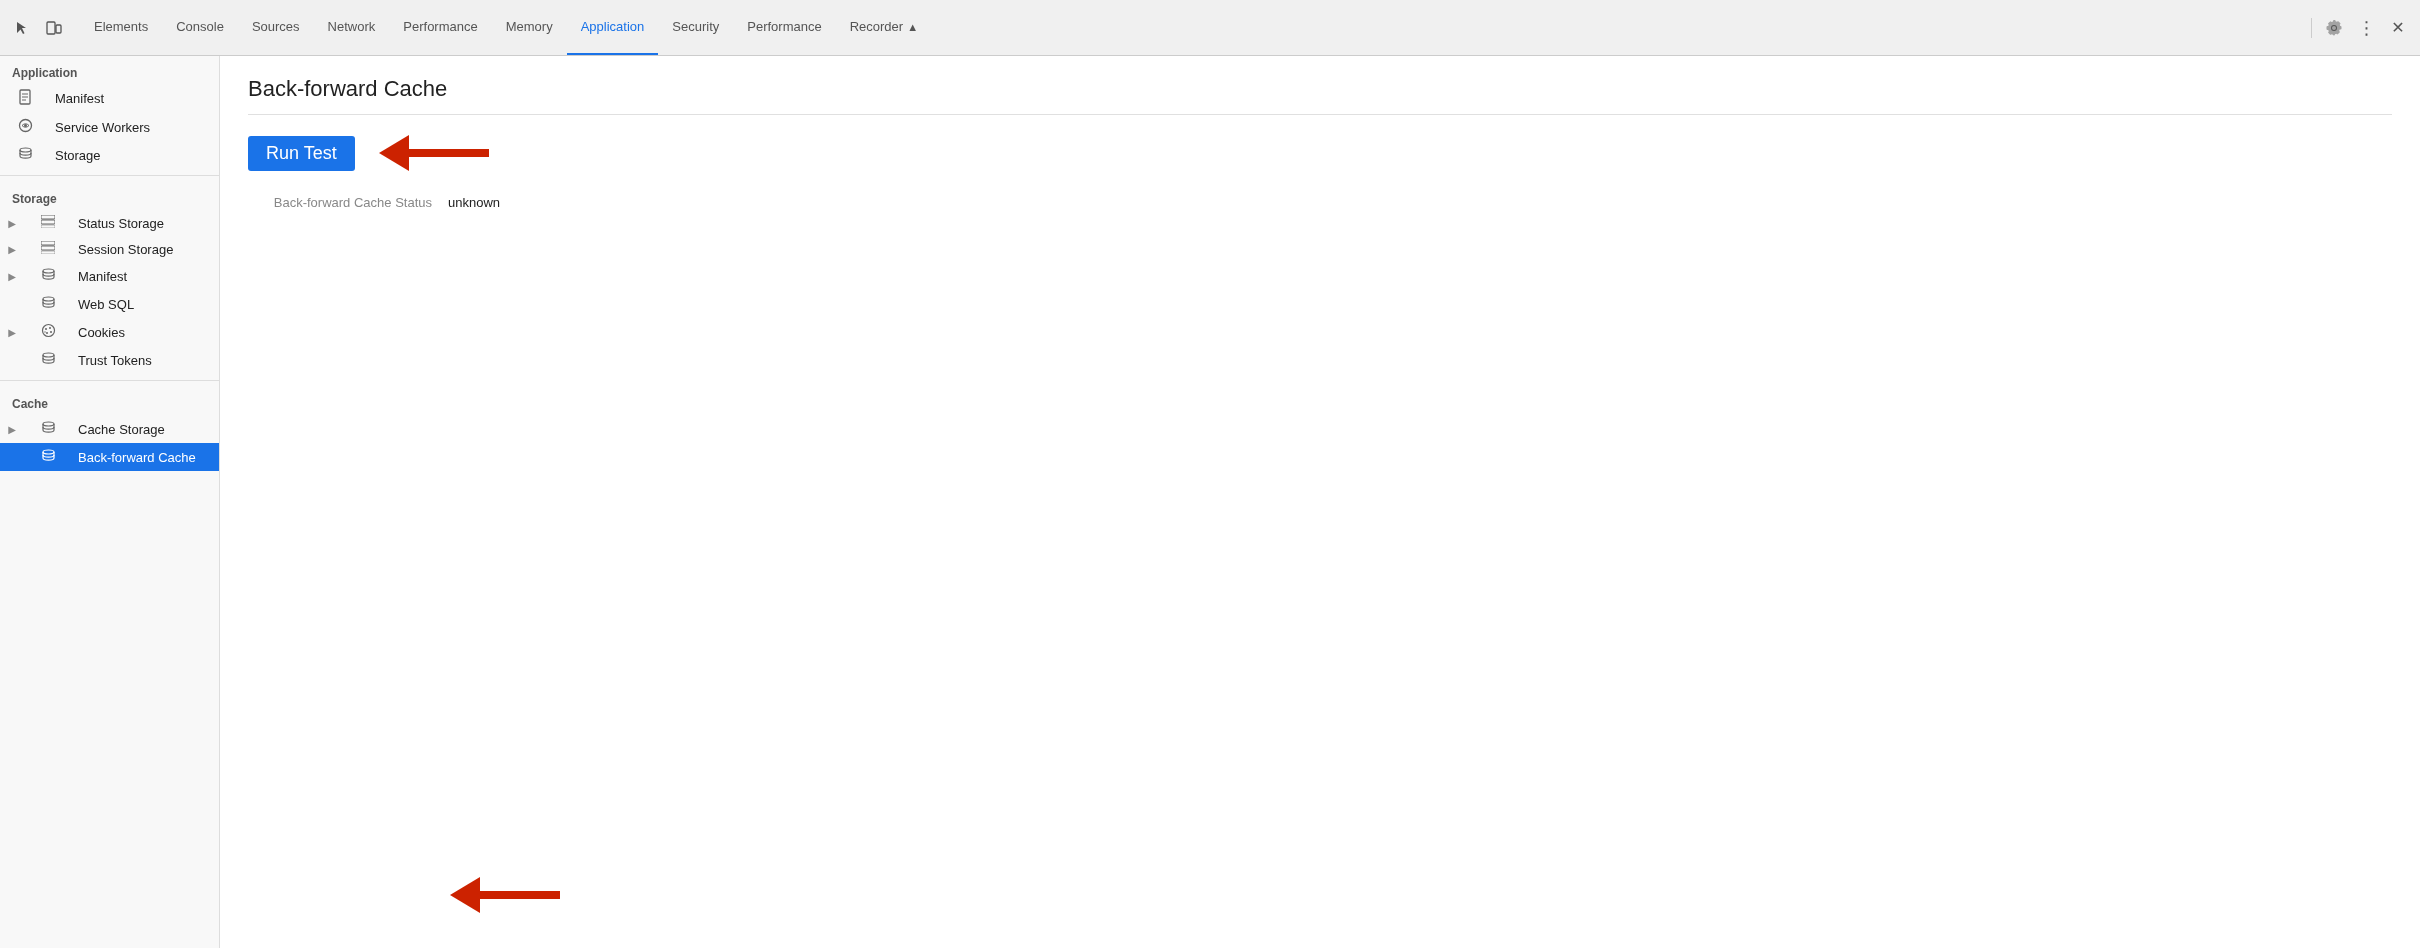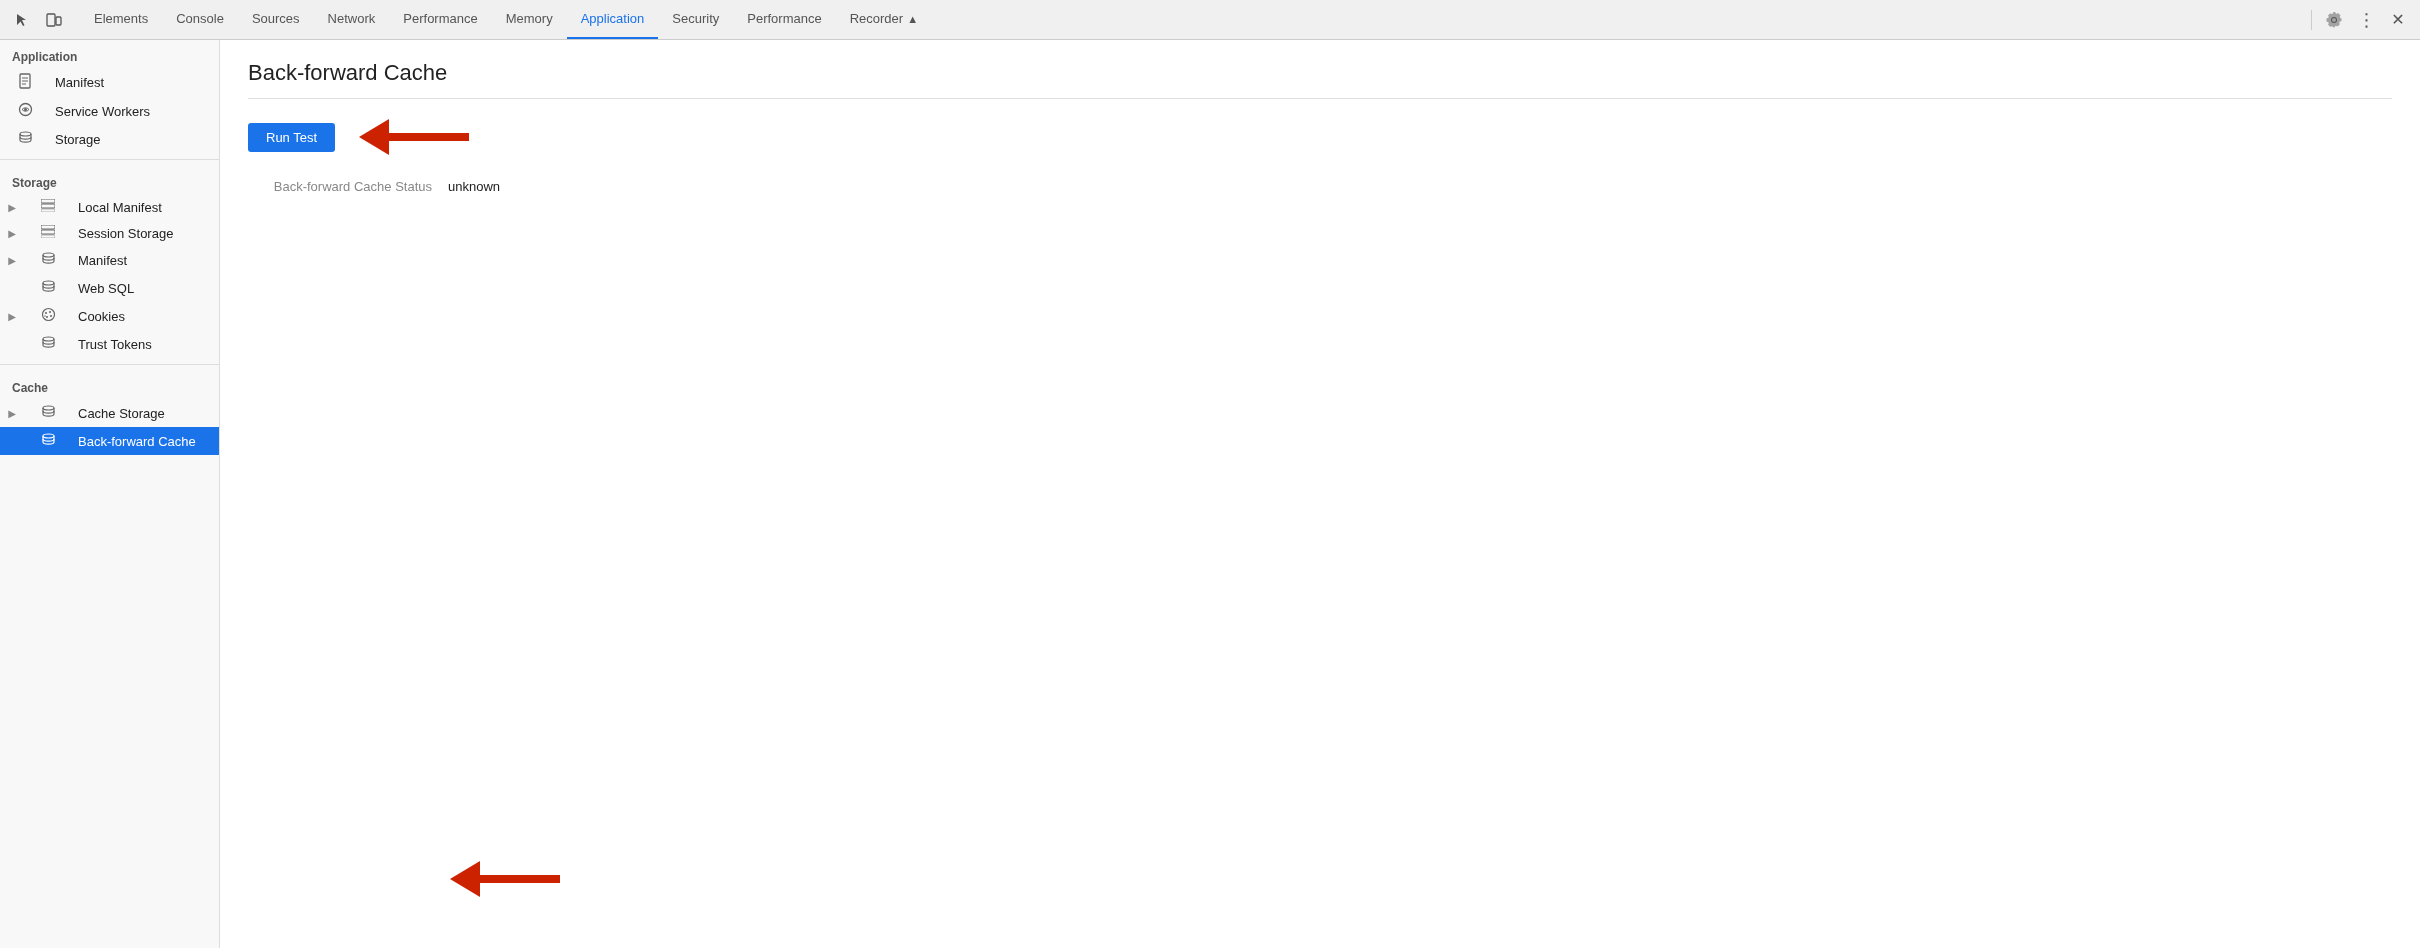--- a/index.html
+++ b/index.html
@@ -4,21 +4,21 @@
   <style>
     * { box-sizing: border-box; margin: 0; padding: 0; }
     body { font-family: -apple-system, BlinkMacSystemFont, 'Segoe UI', sans-serif; font-size: 13px; background: #f0f0f0; color: #222; }
 
     
     .toolbar {
       display: flex;
       align-items: center;
       background: #f0f0f0;
       border-bottom: 1px solid #ccc;
-      height: 40px;
+      height: 56px;
       padding: 0 8px;
       gap: 0;
     }
     .toolbar-icons {
       display: flex;
       align-items: center;
       gap: 4px;
       margin-right: 12px;
     }
     .toolbar-icon-btn {
@@ -161,21 +161,21 @@
       gap: 24px;
       margin-bottom: 24px;
     }
 
     .run-test-btn {
       background: #1a73e8;
       color: #fff;
       border: none;
       border-radius: 3px;
       padding: 7px 18px;
-      font-size: 13px;
+      font-size: 18px;
       font-weight: 500;
       cursor: pointer;
     }
 
     .info-row {
       display: flex;
       align-items: baseline;
       gap: 0;
       margin-bottom: 16px;
       font-size: 13px;
@@ -287,21 +287,21 @@
 
     <div class="sidebar-item with-arrow">
       <span class="sidebar-arrow">▶</span>
       <span class="sidebar-icon">
         <svg width="14" height="13" viewBox="0 0 14 13">
             <rect x="0" y="0" width="14" height="4" rx="1" fill="none" stroke="#666" stroke-width="1"></rect>
             <rect x="0" y="5" width="14" height="4" rx="1" fill="none" stroke="#666" stroke-width="1"></rect>
             <rect x="0" y="10" width="14" height="3" rx="1" fill="none" stroke="#666" stroke-width="1" opacity="0.5"></rect>
           </svg>
       </span>
-      <span>Local Manifest</span>
+      <span>Status Storage</span>
     </div>
 
     <div class="sidebar-item with-arrow">
       <span class="sidebar-arrow">▶</span>
       <span class="sidebar-icon">
         <svg width="14" height="13" viewBox="0 0 14 13">
             <rect x="0" y="0" width="14" height="4" rx="1" fill="none" stroke="#666" stroke-width="1"></rect>
             <rect x="0" y="5" width="14" height="4" rx="1" fill="none" stroke="#666" stroke-width="1"></rect>
             <rect x="0" y="10" width="14" height="3" rx="1" fill="none" stroke="#666" stroke-width="1" opacity="0.5"></rect>
           </svg>

